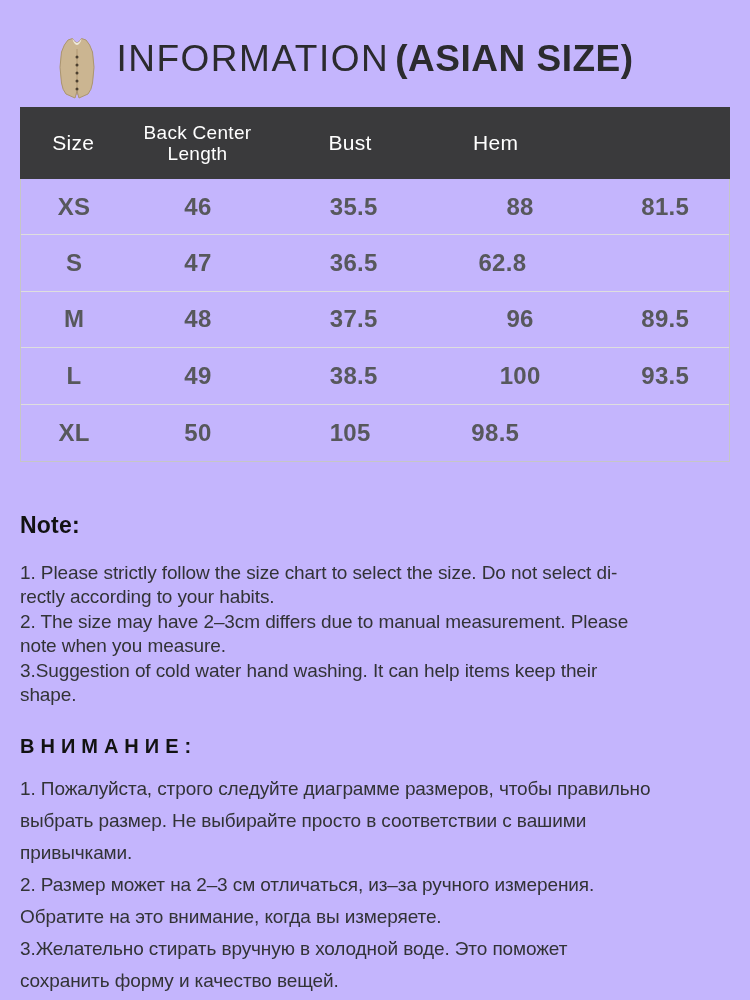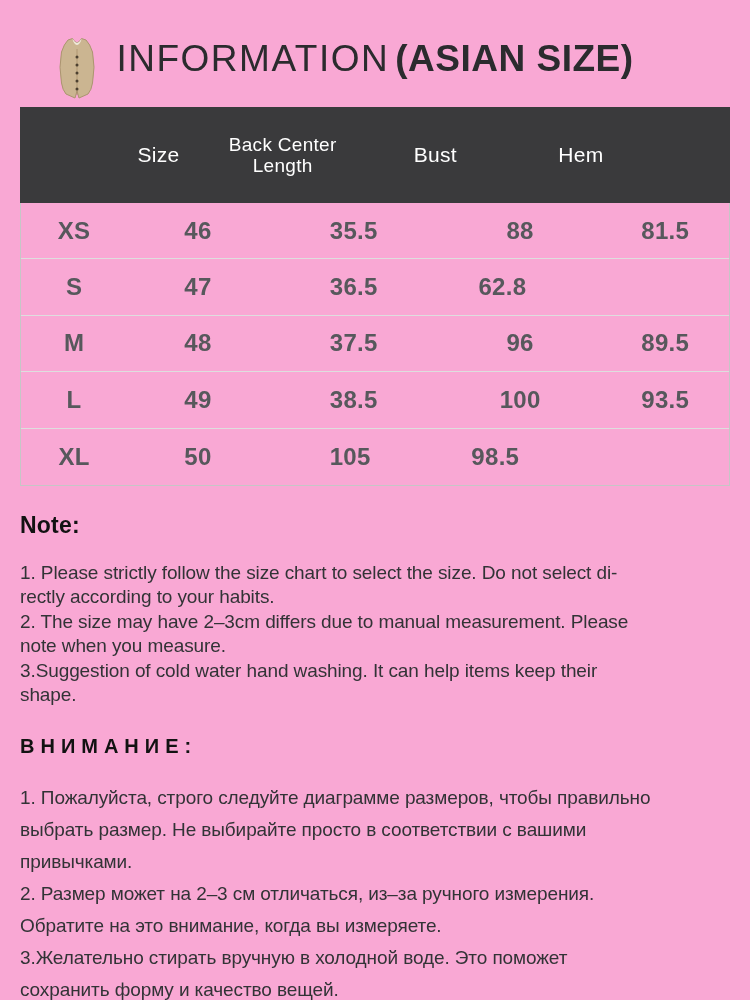--- a/index.html
+++ b/index.html
@@ -3,44 +3,43 @@
 <meta charset="utf-8">
 <style>
   * { margin: 0; padding: 0; box-sizing: border-box; }
   html, body { background: #ffffff; }
   body {
     width: 750px; height: 1000px;
     position: relative;
     font-family: "Liberation Sans", sans-serif;
     overflow: hidden;
   }
-  .page { position: absolute; inset: 0; background: #f9a8d4; }
+  .page { position: absolute; inset: 0; background: #c4b5fd; }
 
   
   .hdr { position: absolute; top: 0; left: 0; width: 750px; height: 107px; }
   .vest { position: absolute; left: 54px; top: 37px; width: 47px; height: 64px; }
   .title {
     position: absolute; left: 0; top: 38px; width: 750px;
     text-align: center; color: #2b2b2e; font-size: 37px; line-height: 42px;
     white-space: nowrap;
   }
   .title .light { font-weight: 300; letter-spacing: 1.5px; }
   .title .bold  { font-weight: 800; letter-spacing: 0.5px; margin-left: 6px; }
 
   
   .size-table {
     position: absolute; left: 20px; top: 107px; width: 710px;
     border-left: 1px solid #c6c6c6; border-right: 1px solid #c6c6c6;
     border-bottom: 1px solid #c6c6c6;
   }
   .thead {
-    display: flex; align-items: center; height: 96px;
+    display: flex; align-items: center; height: 72px;
     background: #3a3a3c; color: #ffffff;
     margin: 0 -1px; 
-    justify-content: center;
   }
   .th {
     text-align: center; font-size: 21px; font-weight: 500;
     white-space: pre-line; line-height: 1.12; letter-spacing: 0.3px;
   }
   .th.small { font-size: 19px; }
   .col-0 { width: 15%; } .col-1 { width: 20%; } .col-2 { width: 24%; }
   .col-3 { width: 23%; } .col-4 { width: 18%; }
   .trow {
     display: flex; align-items: center; height: 56.4px;
@@ -59,21 +58,21 @@
     letter-spacing: 0.2px;
   }
   .note-text {
     font-size: 19px; color: #323336; line-height: 24.4px;
     white-space: pre-line; font-weight: 400; letter-spacing: -0.1px;
   }
 
   .notes-ru { position: absolute; left: 20px; top: 735px; width: 712px; }
   .notes-ru h2 {
     font-size: 20px; font-weight: 600; color: #121212;
-    letter-spacing: 6px; margin-bottom: 24px;
+    letter-spacing: 6px; margin-bottom: 15px;
   }
   .notes-ru .note-text { line-height: 32px; }
 </style>
 </head>
 <body>
 
 <div class="page">
 
   <div class="hdr">
     <svg class="vest" viewBox="0 0 47 64" aria-hidden="true">

